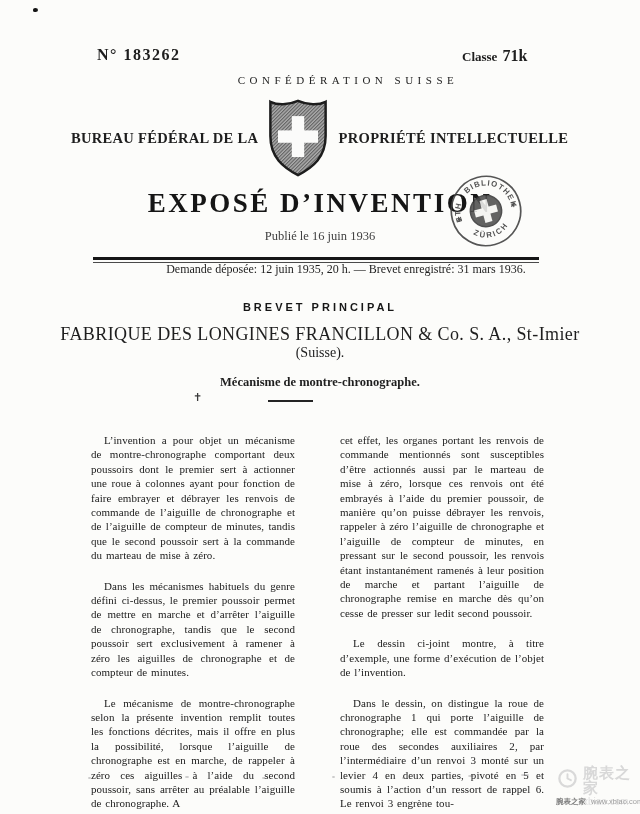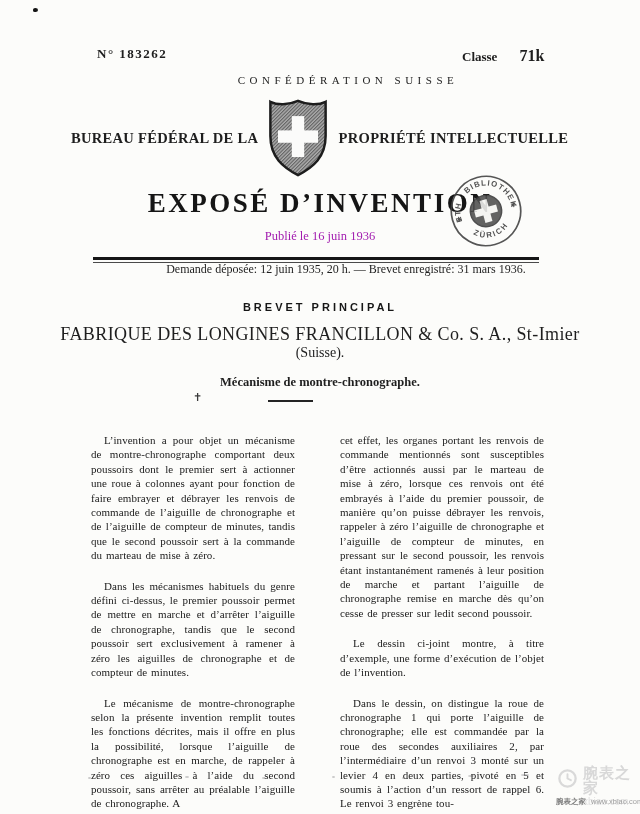--- a/index.html
+++ b/index.html
@@ -8,34 +8,34 @@
     position:relative;width:640px;height:814px;overflow:hidden;
     background:#fcfcfa;color:#1e1e1e;
     font-family:"Liberation Serif","DejaVu Serif",serif;
   }
   .abs{position:absolute;}
   .centered{left:0;width:640px;text-align:center;}
 
   .speck{position:absolute;background:#141414;border-radius:45% 55% 50% 40%;}
   .fleck{position:absolute;background:#c9c9c9;border-radius:50%;}
 
-  .patent-no{left:97px;top:46px;font-size:13px;font-weight:bold;letter-spacing:1.5px;}
+  .patent-no{left:97px;top:46px;font-size:16px;font-weight:bold;letter-spacing:1.5px;}
   .classe{left:462px;top:47px;font-size:13px;font-weight:bold;}
-  .classe .class-val{font-size:16px;margin-left:22px;}
+  .classe .class-val{font-size:16px;margin-left:5px;}
   .confed{top:74px;font-size:11px;letter-spacing:4.5px;color:#222;margin-left:28px;}
 
   .bureau-row{
     left:0;top:96px;width:640px;height:84px;
     display:flex;align-items:center;justify-content:center;gap:6px;
   }
   .bureau{font-size:15px;font-weight:bold;letter-spacing:.3px;white-space:nowrap;transform:scaleX(.97);}
   .shield{width:62px;height:80px;display:inline-block;flex:0 0 auto;}
 
   .doc-title{top:188px;font-size:27px;font-weight:bold;letter-spacing:2.5px;color:#151515;}
-  .published{top:229px;font-size:12.5px;color:#a21caf;}
+  .published{top:229px;font-size:12.5px;color:#404040;}
 
   .stamp{left:448px;top:173px;width:76px;height:76px;transform:rotate(-15deg);opacity:.88;}
 
   .rule-thick{left:93px;top:257px;width:446px;height:2.5px;background:#161616;}
   .rule-thin{left:93px;top:261.5px;width:446px;height:1px;background:#4a4a4a;}
 
   .deposit{top:262px;font-size:12px;padding-left:26px;}
   .kind{top:301px;font-family:"Liberation Sans","DejaVu Sans",sans-serif;font-size:11px;font-weight:bold;letter-spacing:3px;color:#161616;}
   .assignee{top:324px;font-size:18px;letter-spacing:.4px;}
   .country{top:345px;font-size:14px;}

